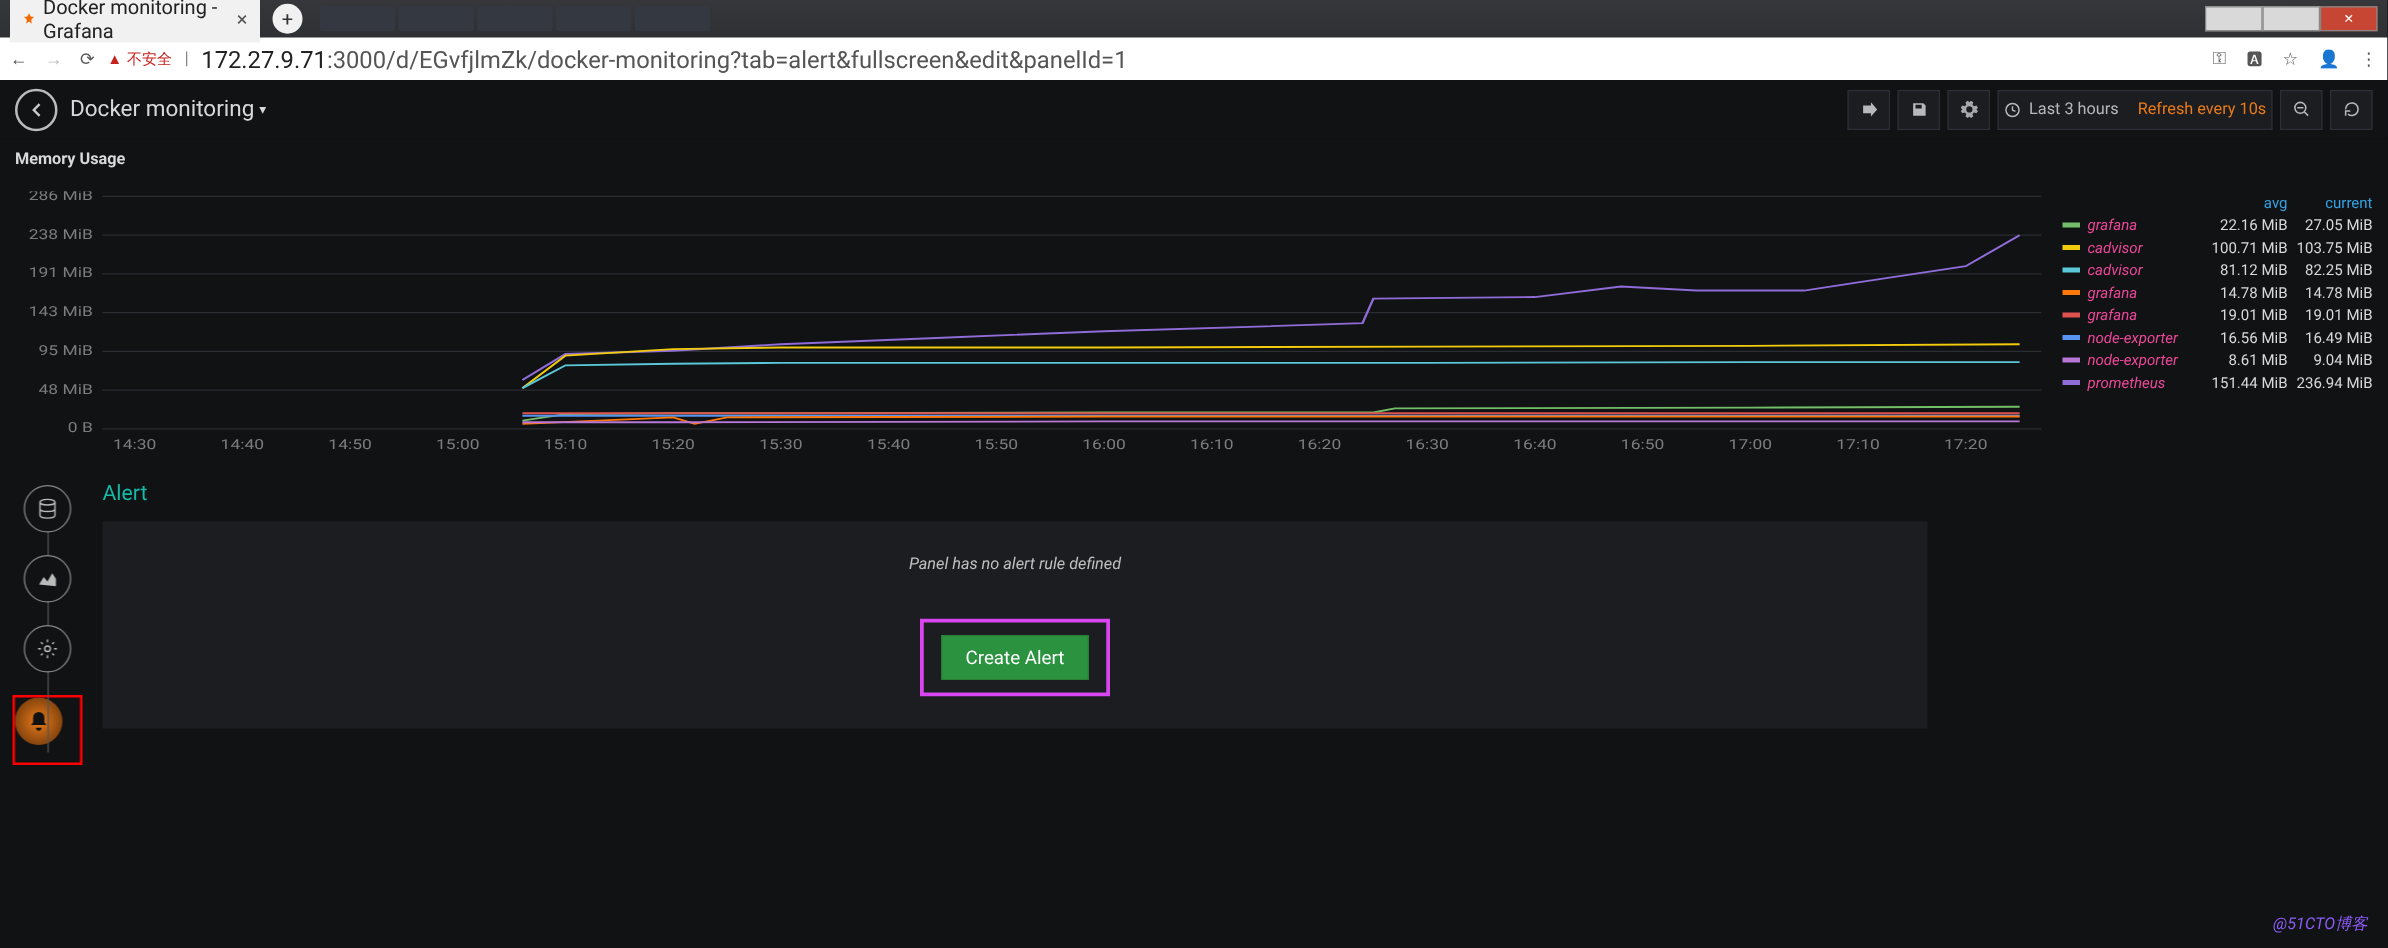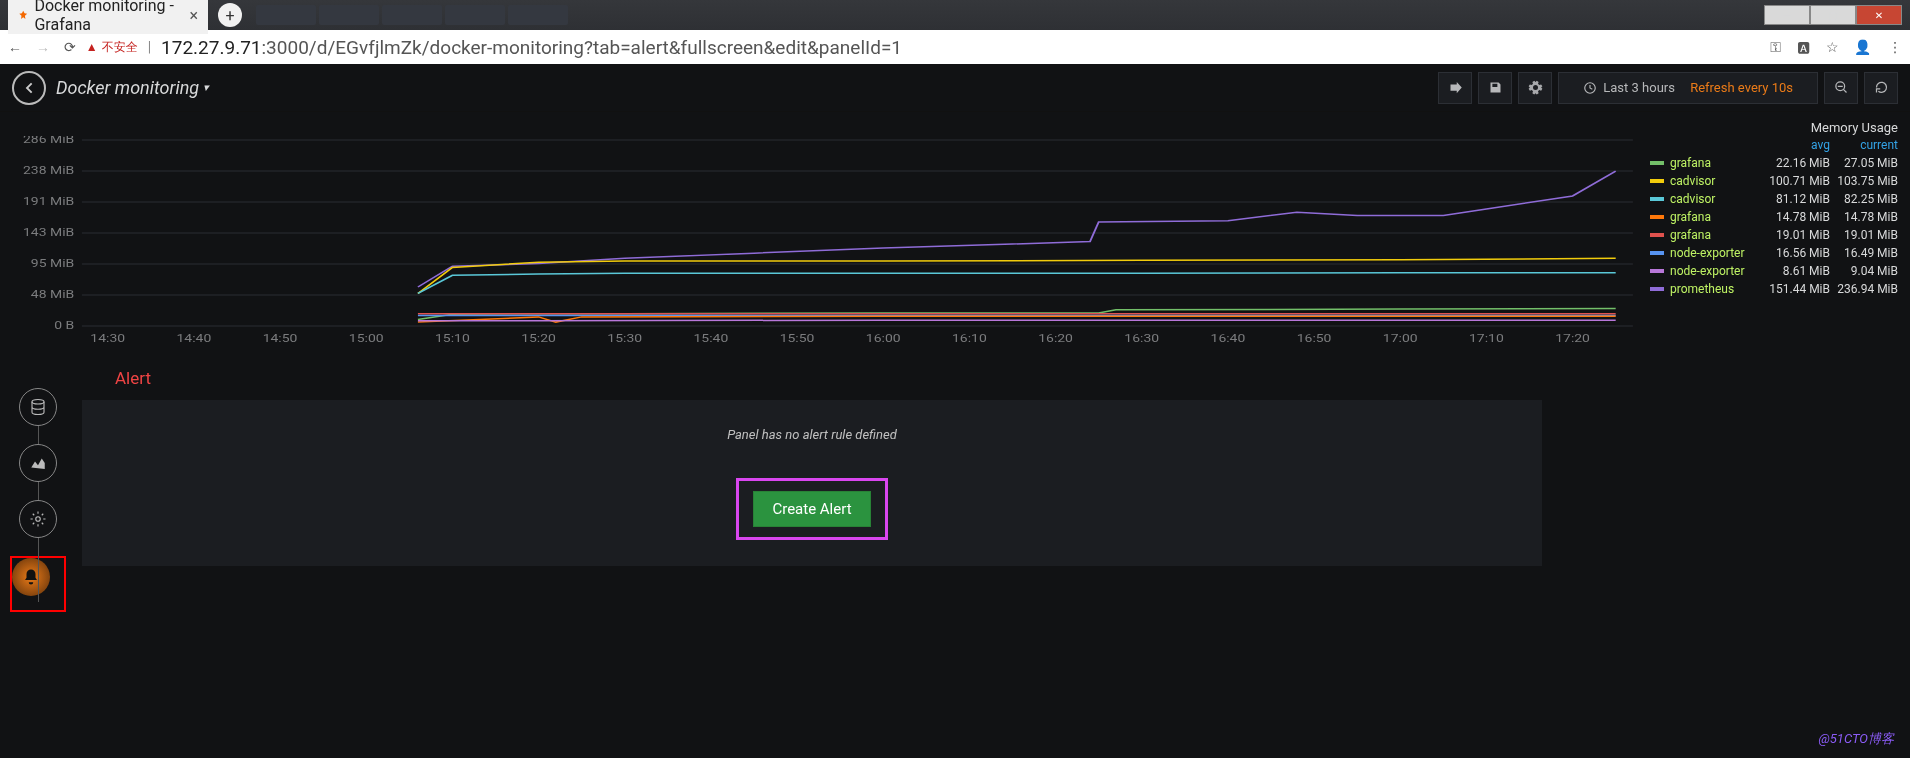--- a/index.html
+++ b/index.html
@@ -21,57 +21,57 @@
 .nav-arrows { display:flex; gap:14px; color:#555; }
 .nav-arrows span { cursor:pointer; }
 .warn-badge { color:#c5221f; display:flex; align-items:center; gap:4px; font-size:12px; }
 .url-text { font-size:19px; color:#555; }
 .url-text .ip { color:#222; }
 .right-icons { margin-left:auto; display:flex; gap:16px; color:#555; }
 
 
 .gf-header { height: 48px; display:flex; align-items:center; padding:0 12px; gap:10px; background:#111214; border-bottom:1px solid #111; }
 .back-circle { width:34px; height:34px; border:2px solid #bbb; border-radius:50%; display:flex; align-items:center; justify-content:center; cursor:pointer; color:#ccc; }
-.dash-title { font-size:18px; color:#d8d9da; cursor:pointer; display:flex; align-items:center; gap:4px;font-style:italic; }
+.dash-title { font-size:18px; color:#d8d9da; cursor:pointer; display:flex; align-items:center; gap:4px; }
 .dash-title .chev { font-size:11px; }
 .hdr-right { margin-left:auto; display:flex; gap:6px; }
 .hdr-btn { height:32px; min-width:34px; background:#1b1d21; border:1px solid #2c2f35; display:flex; align-items:center; justify-content:center; cursor:pointer; color:#b7b8ba; font-size:13px; }
-.time-btn { padding:0 24px; gap:6px; }
+.time-btn { padding:0 4px; gap:6px; }
 .time-btn .suffix { color:#eb7b18; }
 
 
 .panel { padding:8px 12px 0 12px; }
-.panel-title { text-align:right; font-size:13px; font-weight:400; color:#d8d9da; margin-bottom:1px; }
+.panel-title { text-align:left; font-size:13px; font-weight:700; color:#d8d9da; margin-bottom:18px; }
 .panel-body { display:flex; gap:12px; }
 .chart-area { flex:1; position:relative; height:210px; }
 .chart-area svg { width:100%; height:100%; }
 .y-tick { font-size:11px; fill:#7b7c7e; text-anchor:end; }
 .x-tick { font-size:11px; fill:#7b7c7e; text-anchor:middle; }
 .grid-line { stroke:#2a2d32; stroke-width:1; }
 
 
 .legend { width:248px; font-size:12px; }
 .legend-header { display:flex; color:#33a2e5; padding:2px 0; }
 .legend-header .col-name { flex:1; }
 .legend-header .col { width:68px; text-align:right; }
 .legend-row { display:flex; align-items:center; padding:2px 0; color:#d8d9da; }
 .legend-row .swatch { width:14px; height:4px; margin-right:6px; }
-.legend-row .name { flex:1; color:#bef264; }
+.legend-row .name { flex:1; color:#ec4899;font-style:italic; }
 .legend-row .val { width:68px; text-align:right; color:#d8d9da; }
 
 
 .editor-tabs { position:fixed; left:10px; top:388px; width:56px; display:flex; flex-direction:column; align-items:center; gap:0; }
 .editor-tabs::before { content:""; position:absolute; top:10px; bottom:10px; left:50%; width:1px; background:#555; z-index:0; }
 .tab-circle { width:38px; height:38px; border:1px solid #888; border-radius:50%; display:flex; align-items:center; justify-content:center; cursor:pointer; color:#bbb; background:#111214; position:relative; z-index:1; margin-bottom:18px; }
 .tab-alert { border:2px solid red; width:56px; height:56px; border-radius:0; }
 .tab-alert .inner { width:38px; height:38px; border-radius:50%; background:radial-gradient(#eb7b18,#5a2e0a); display:flex; align-items:center; justify-content:center; }
 
 
 .alert-section { margin:22px 0 0 82px; width:1460px; }
-.section-h { font-size:17px; color:#ef4444; margin-bottom:12px;margin-left:33px; }
+.section-h { font-size:17px; color:#14b8a6; margin-bottom:12px; }
 .alert-box { background:#1b1d21; height:166px; display:flex; flex-direction:column; align-items:center; justify-content:center; gap:36px; }
 .no-alert-text { font-style:italic; color:#c0c0c0; font-size:13px; }
 .create-alert-wrap { border:3px solid #d946ef; padding:10px 14px; }
 .create-btn { background:#2b933f; color:#fff; border:1px solid #288236; padding:8px 18px; font-size:15px; cursor:pointer; }
 
 .watermark { position:fixed; right:16px; bottom:10px; color:#8b5cf6; font-size:13px; font-style:italic; }
 </style>
 </head>
 <body>
 

